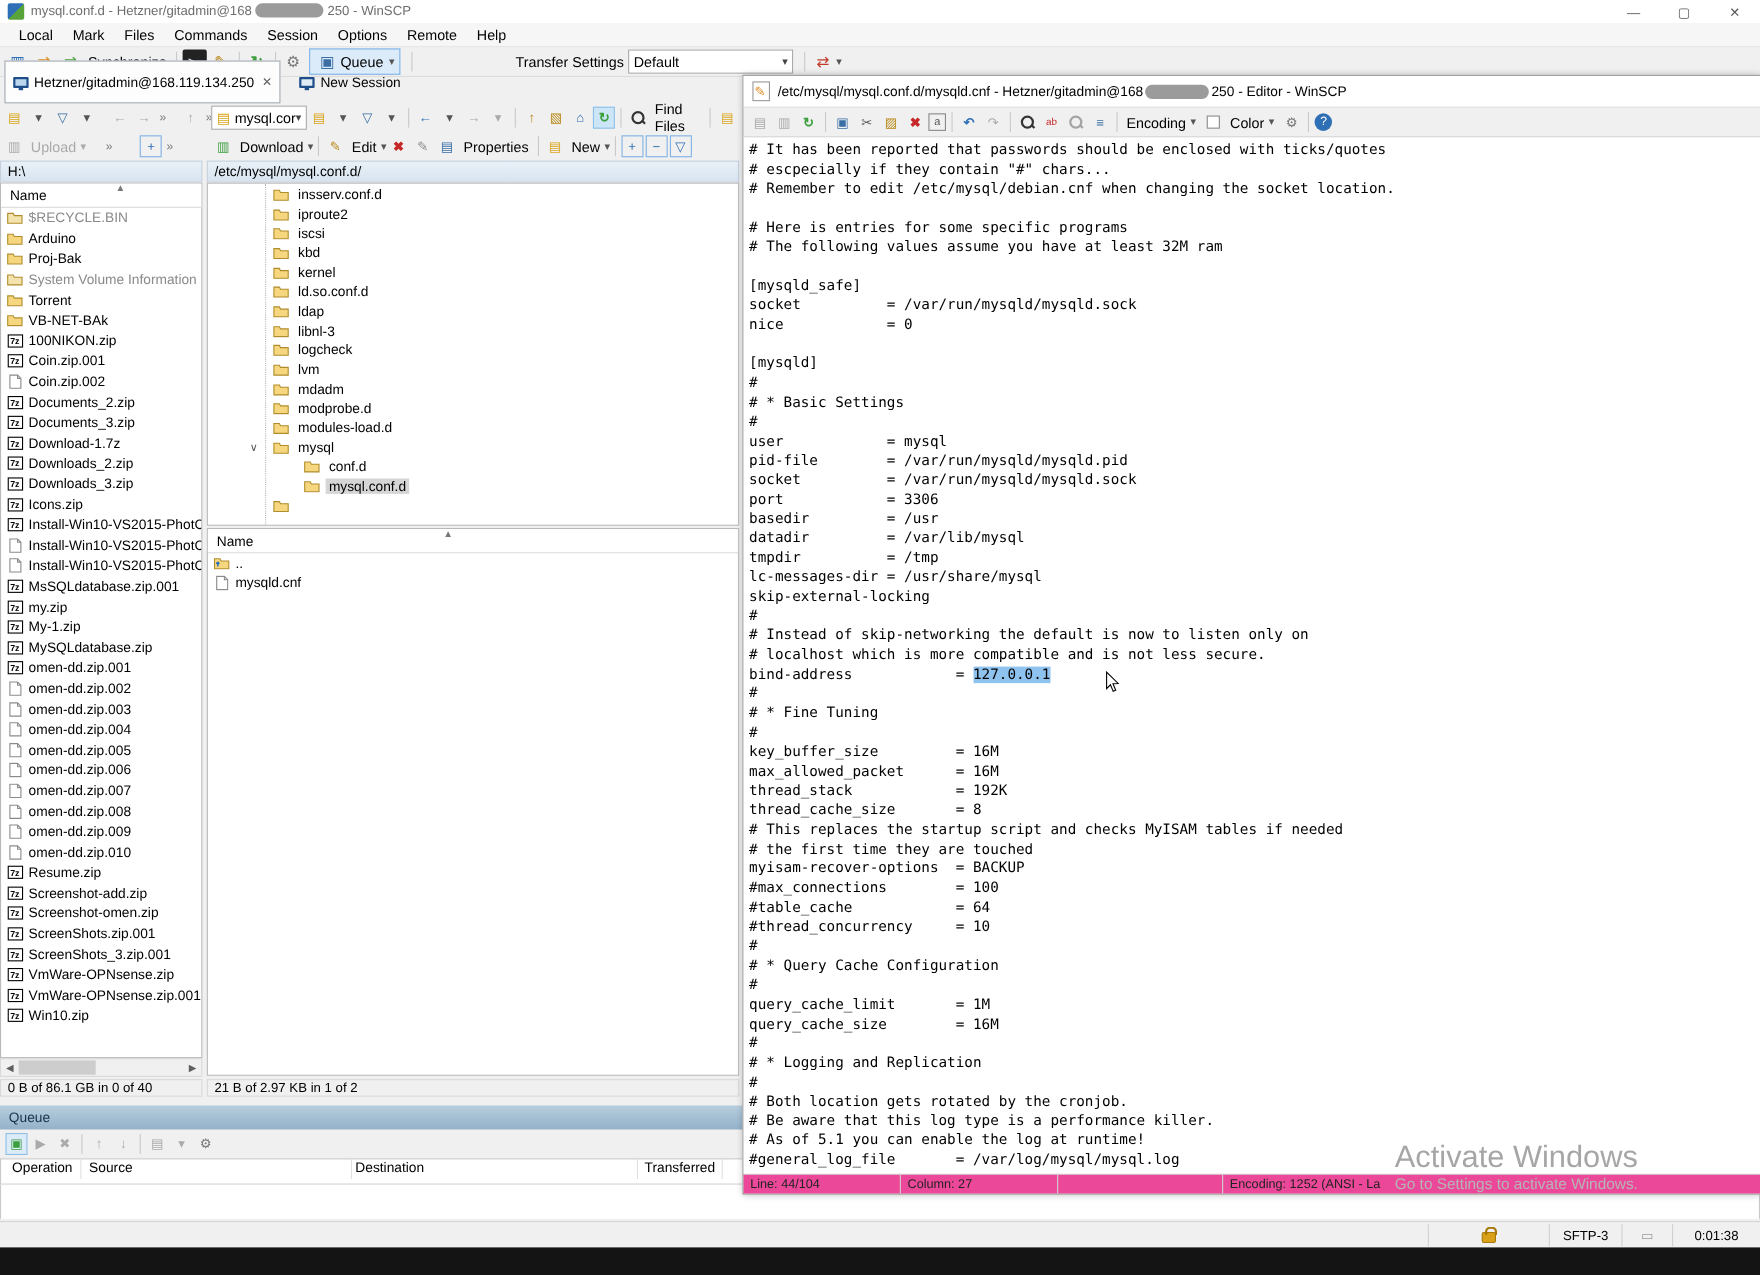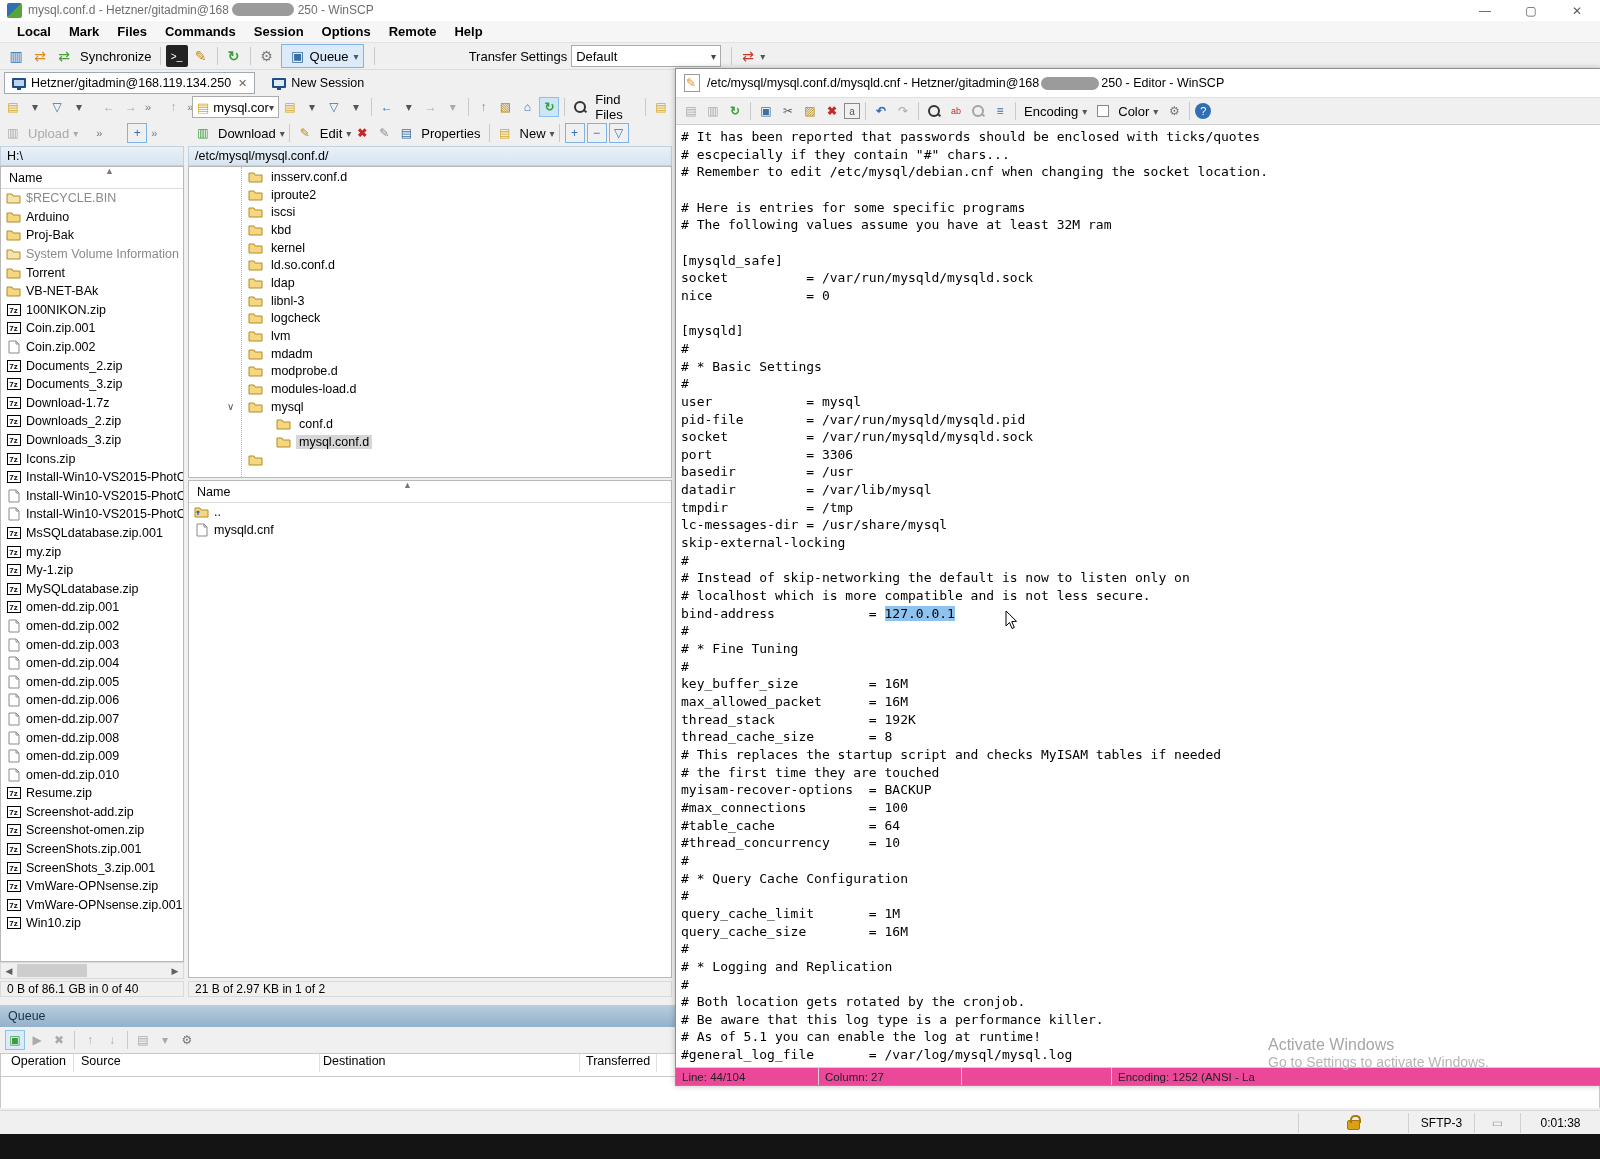--- a/index.html
+++ b/index.html
@@ -14,35 +14,35 @@
   
   .titlebar { position:absolute; left:0; top:0; width:1600px; height:21px; background:#ffffff; }
   .titlebar .apptitle { position:absolute; left:28px; top:3px; font-size:12px; color:#6e6e6e; white-space:nowrap; }
   .appico { position:absolute; left:7px; top:3px; width:15px; height:15px; background:linear-gradient(135deg,#2f6fb5 50%,#58a33a 50%); border-radius:2px; }
   .blur { display:inline-block; width:62px; height:13px; background:#9b9b9b; border-radius:7px; vertical-align:-2px; }
   .wincaps { position:absolute; top:0; right:0; height:21px; display:flex; }
   .wincaps span { width:46px; height:21px; display:flex; align-items:center; justify-content:center; color:#5a5a5a; font-size:12px; }
 
   
   .menubar { position:absolute; left:0; top:21px; width:1600px; height:22px; background:#f6f6f6; border-bottom:1px solid #e3e3e3; display:flex; align-items:center; padding-left:8px; }
-  .menubar span { padding:0 9px; font-size:13px;font-weight:bold; }
+  .menubar span { padding:0 9px; font-size:13px; }
 
   
   .toolbar1 { position:absolute; left:0; top:43px; width:1600px; height:27px; background:#f0f0f0; border-bottom:1px solid #dcdcdc; display:flex; align-items:center; padding-left:4px; }
   .tbico { display:inline-flex; align-items:center; justify-content:center; min-width:22px; height:22px; margin:0 1px; font-size:14px; color:#444; }
   .tbsep { width:1px; height:18px; background:#c9c9c9; margin:0 4px; }
   .tblabel { font-size:13px; margin:0 4px; }
   .queuebtn { display:inline-flex; align-items:center; border:1px solid #7fb2e5; background:#dcebf9; height:24px; padding:0 4px; margin-left:2px; }
   .combo { display:inline-flex; align-items:center; background:#fff; border:1px solid #ababab; height:22px; padding:0 4px; font-size:13px; }
   .combo .dd { margin-left:auto; color:#444; font-size:10px; }
   .mini { font-size:10px; color:#555; }
 
   
   .tabsrow { position:absolute; left:0; top:70px; width:1600px; height:24px; background:#f0f0f0; display:flex; align-items:flex-end; padding-left:4px; }
-  .stab { display:flex; align-items:center; height:22px; border:1px solid #a0a8b0; background:#fdfdfd; padding:0 7px; font-size:12.5px; }
+  .stab { display:flex; align-items:center; height:39px; border:1px solid #a0a8b0; background:#fdfdfd; padding:0 7px; font-size:12.5px; }
   .stab.ghost { border:none; background:transparent; margin-left:10px; }
   .monitor { display:inline-block; width:14px; height:10px; border:2px solid #1d4e89; border-radius:1px; background:#bcd6ee; position:relative; margin-right:5px; }
   .monitor::after { content:""; position:absolute; left:3px; bottom:-4px; width:4px; height:2px; background:#1d4e89; }
   .closex { margin-left:7px; color:#666; font-size:11px; }
 
   
   .rowA { position:absolute; top:94px; height:26px; display:flex; align-items:center; }
   .rowB { position:absolute; top:120px; height:26px; display:flex; align-items:center; }
   .smico { display:inline-flex; align-items:center; justify-content:center; min-width:20px; height:20px; font-size:12px; color:#555; margin:0 1px; }
   .dis { color:#aaa !important; }
@@ -104,21 +104,21 @@
   .mag { position:relative; width:14px; height:14px; display:inline-block; }
   .mag::before { content:""; position:absolute; left:1px; top:1px; width:8px; height:8px; border:2px solid #333; border-radius:50%; }
   .mag::after { content:""; position:absolute; left:10px; top:10px; width:4px; height:2px; background:#333; transform:rotate(45deg); }
 
   
   .lock { position:relative; width:13px; height:10px; background:#d9a11a; border:1px solid #a87708; border-radius:2px; display:inline-block; margin-top:5px; }
   .lock::before { content:""; position:absolute; left:2px; top:-6px; width:7px; height:6px; border:2px solid #a87708; border-bottom:none; border-radius:5px 5px 0 0; }
 
   
   .watermark { position:absolute; left:1268px; top:1036px; z-index:20; color:#a6a6a6; }
-  .watermark .w1 { font-size:16px; }
+  .watermark .w1 { font-size:28px; }
   .watermark .w2 { font-size:14px; color:#b5b5b5; }
 
   
   .cursor { position:absolute; left:1005px; top:610px; z-index:40; }
 </style>
 </head>
 <body>
 
 <div id="screen">
 

